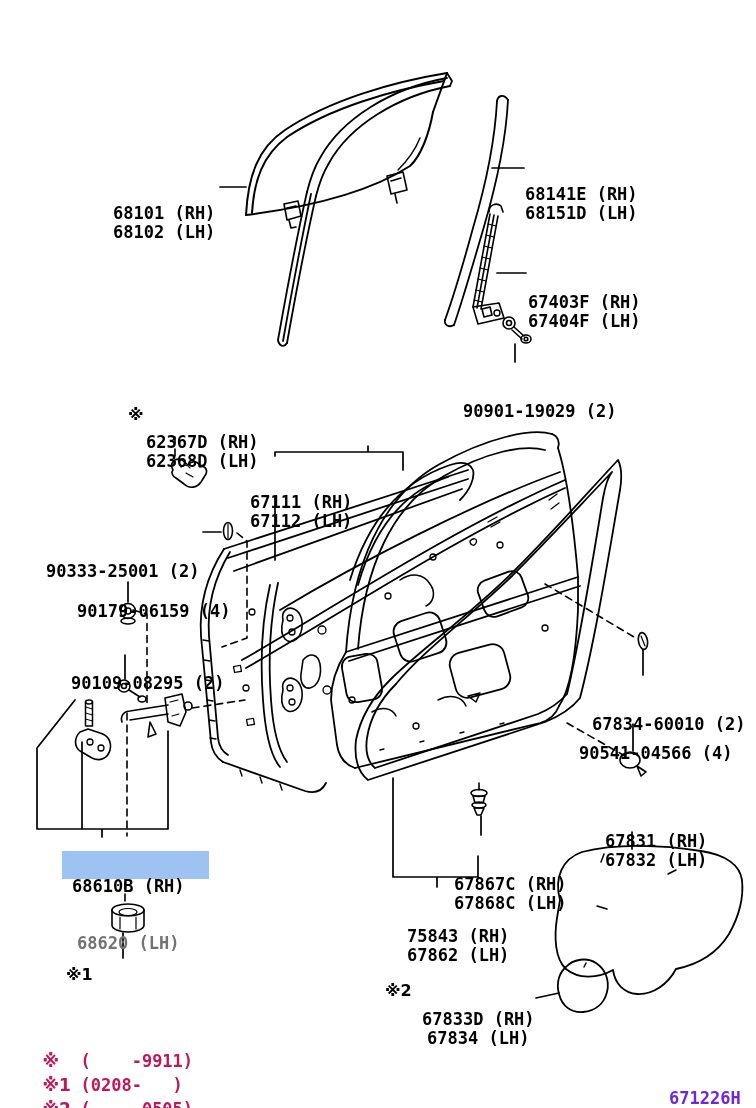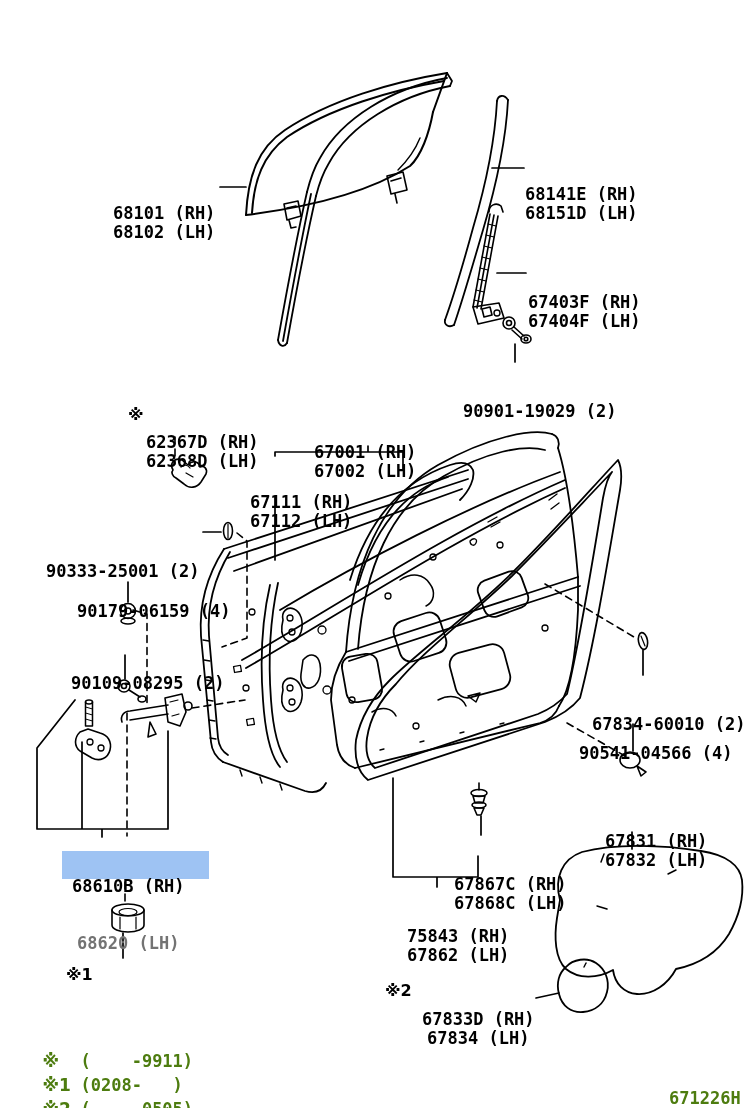--- a/index.html
+++ b/index.html
@@ -5,23 +5,23 @@
   html,body{margin:0;padding:0;background:#fff;}
   .stage{position:relative;width:756px;height:1108px;background:#fff;overflow:hidden;
          font-family:"DejaVu Sans Mono",monospace;}
   .art{position:absolute;left:0;top:0;}
   .lbl{position:absolute;font:bold 17px/19px "DejaVu Sans Mono",monospace;
        white-space:pre;color:#000;text-align:center;}
   .lbl span{display:block;}
   .mark{position:absolute;font:bold 16px/18px "DejaVu Sans",sans-serif;color:#000;white-space:pre;}
   .hl-box{position:absolute;left:62px;top:851px;width:147px;height:28px;background:#9EC3F3;}
   .sel{color:#737373;}
-  .legend-row{position:absolute;left:22px;font:bold 17px/20px "DejaVu Sans Mono",monospace;white-space:pre;color:#4d7c0f;}
+  .legend-row{position:absolute;left:22px;font:bold 17px/20px "DejaVu Sans Mono",monospace;white-space:pre;color:#be185d;}
   .legend-row .sym{font-family:"DejaVu Sans",sans-serif;display:inline-block;width:38px;}
-  .diag-code{position:absolute;left:669px;top:1088px;font:bold 17px "DejaVu Sans Mono",monospace;color:#4d7c0f;}
+  .diag-code{position:absolute;left:669px;top:1088px;font:bold 17px "DejaVu Sans Mono",monospace;color:#6d28d9;}
 </style>
 </head>
 <body>
 
 <div class="stage">
 
 <svg class="art" width="756" height="1108" viewBox="0 0 756 1108" fill="none" stroke="#000" stroke-width="2" stroke-linecap="round" stroke-linejoin="round">
 
   <g>
     <path d="M246,215 C248,176 258,148 285,130 C330,100 392,82 447,73"></path>
@@ -261,23 +261,20 @@
 
 <div class="lbl" style="left:463px;top:364px">
   <span>90901-19029 (2)</span>
 </div>
 
 <div class="mark" style="left:128px;top:406px">※</div>
 <div class="lbl" style="left:146px;top:395px">
   <span>62367D (RH)</span><span>62368D (LH)</span>
 </div>
 
-<div class="lbl" style="left:314px;top:405px">
-  <span>67001 (RH)</span><span>67002 (LH)</span>
-</div>
 
 <div class="lbl" style="left:250px;top:455px">
   <span>67111 (RH)</span><span>67112 (LH)</span>
 </div>
 
 <div class="lbl" style="left:46px;top:524px">
   <span>90333-25001 (2)</span>
 </div>
 
 <div class="lbl" style="left:77px;top:564px">

